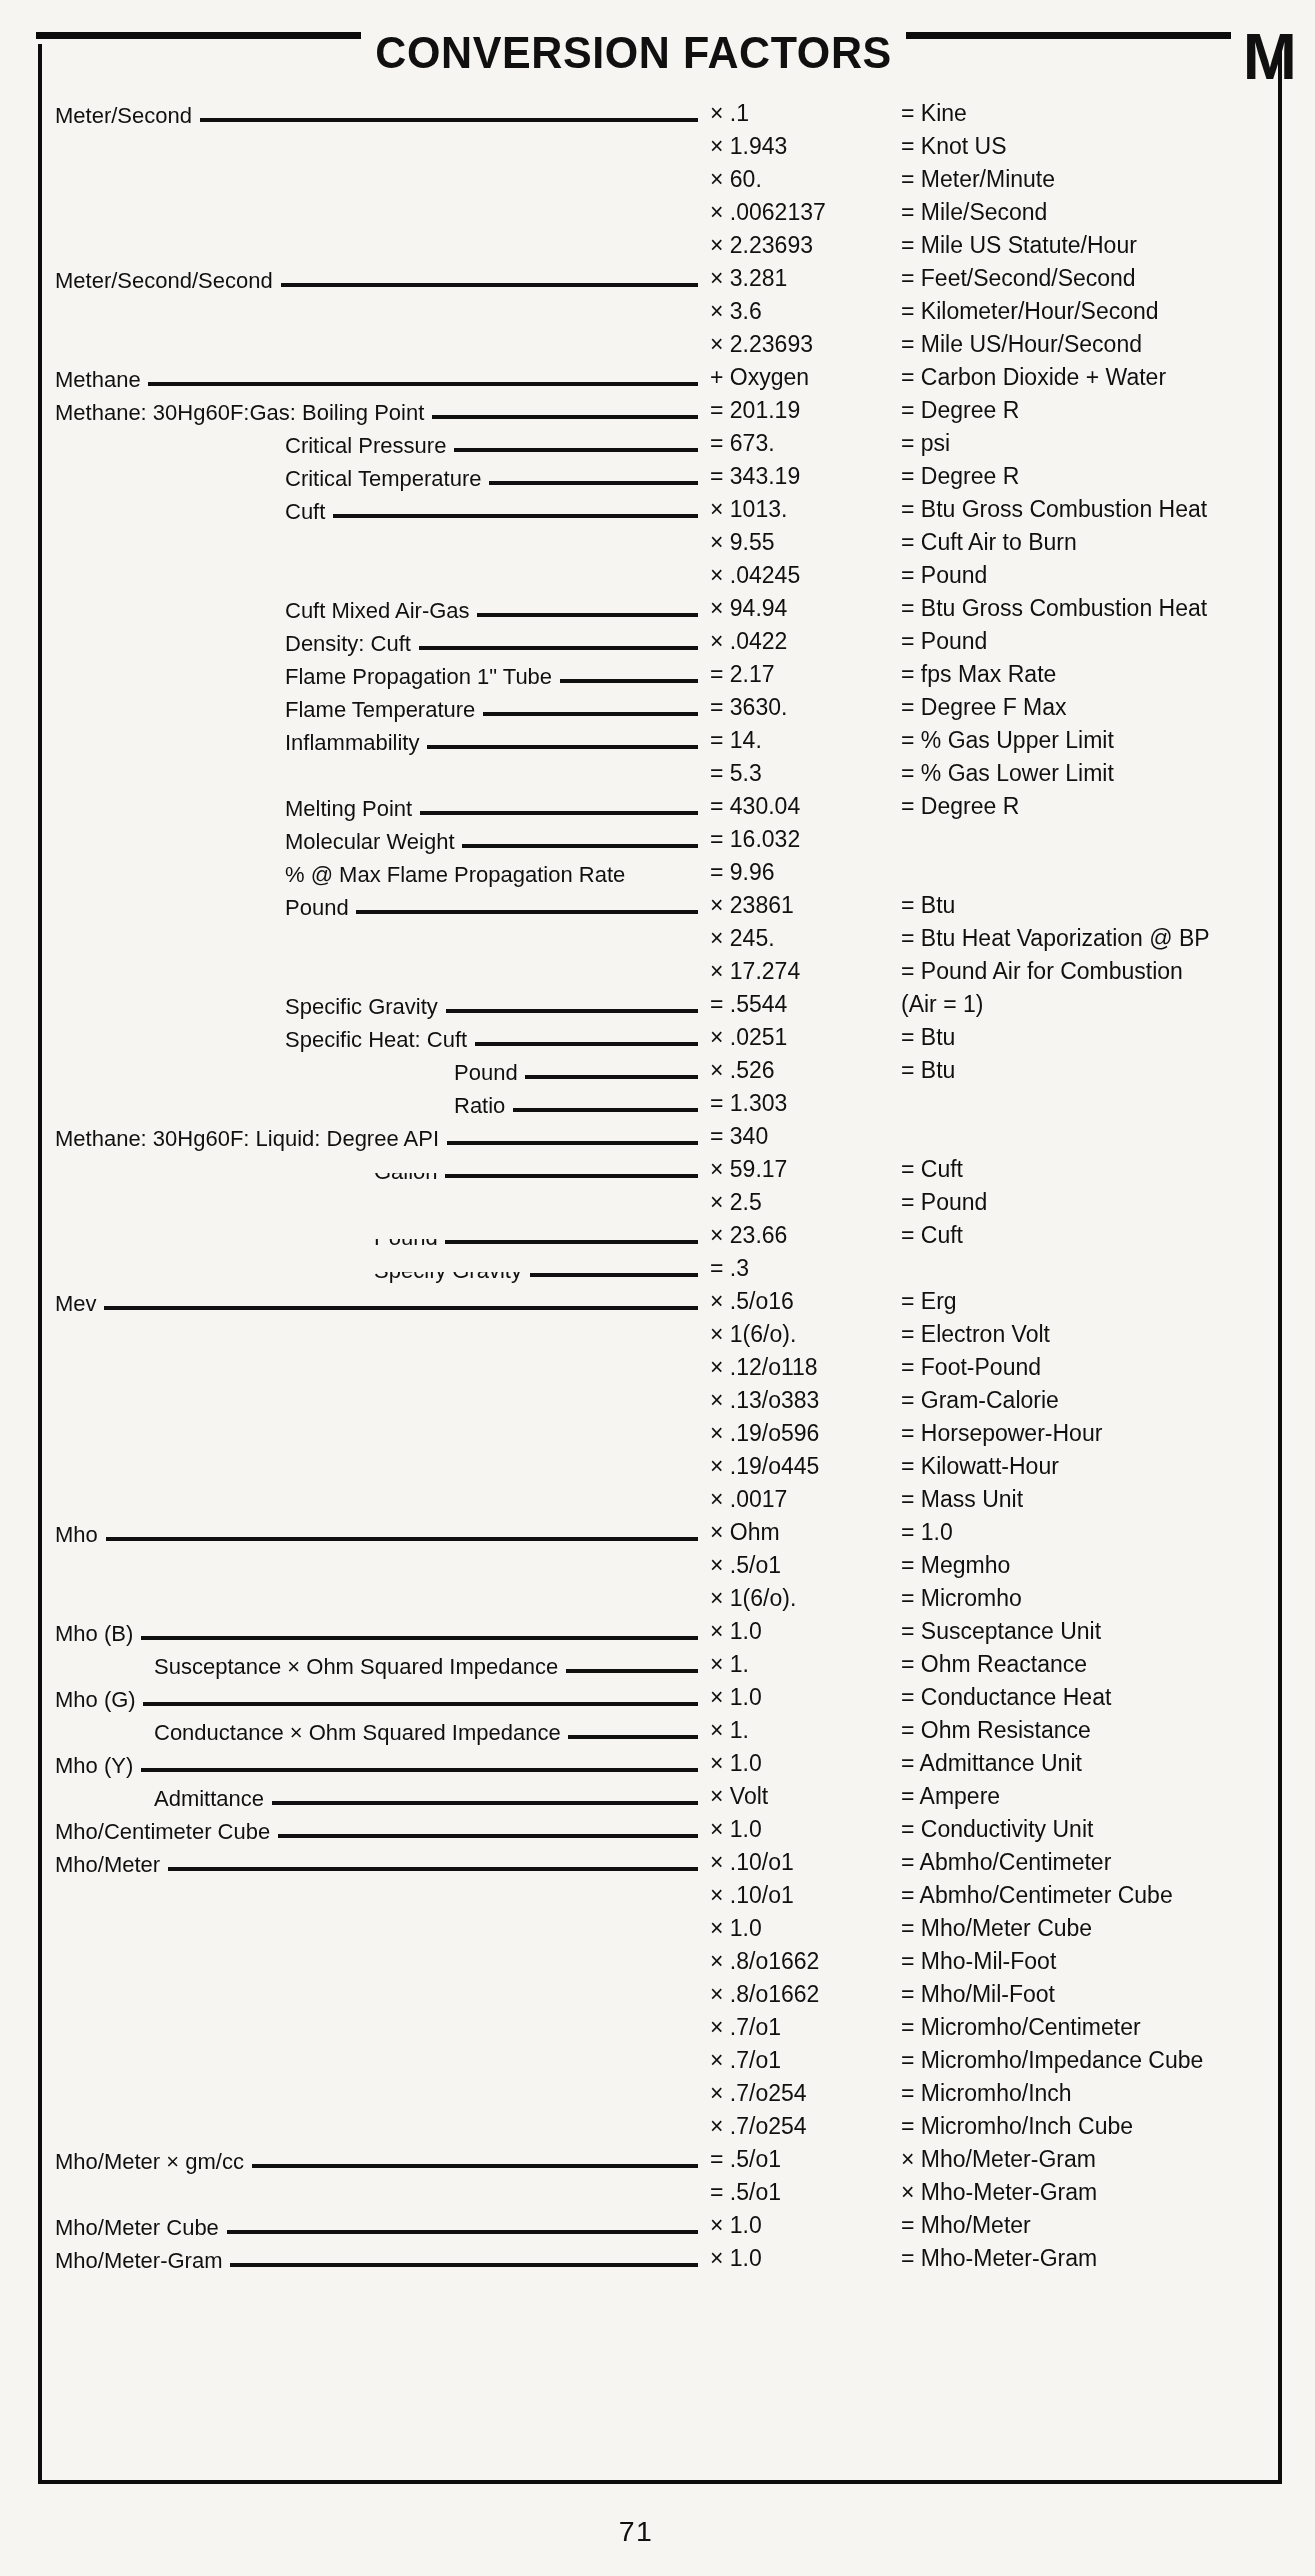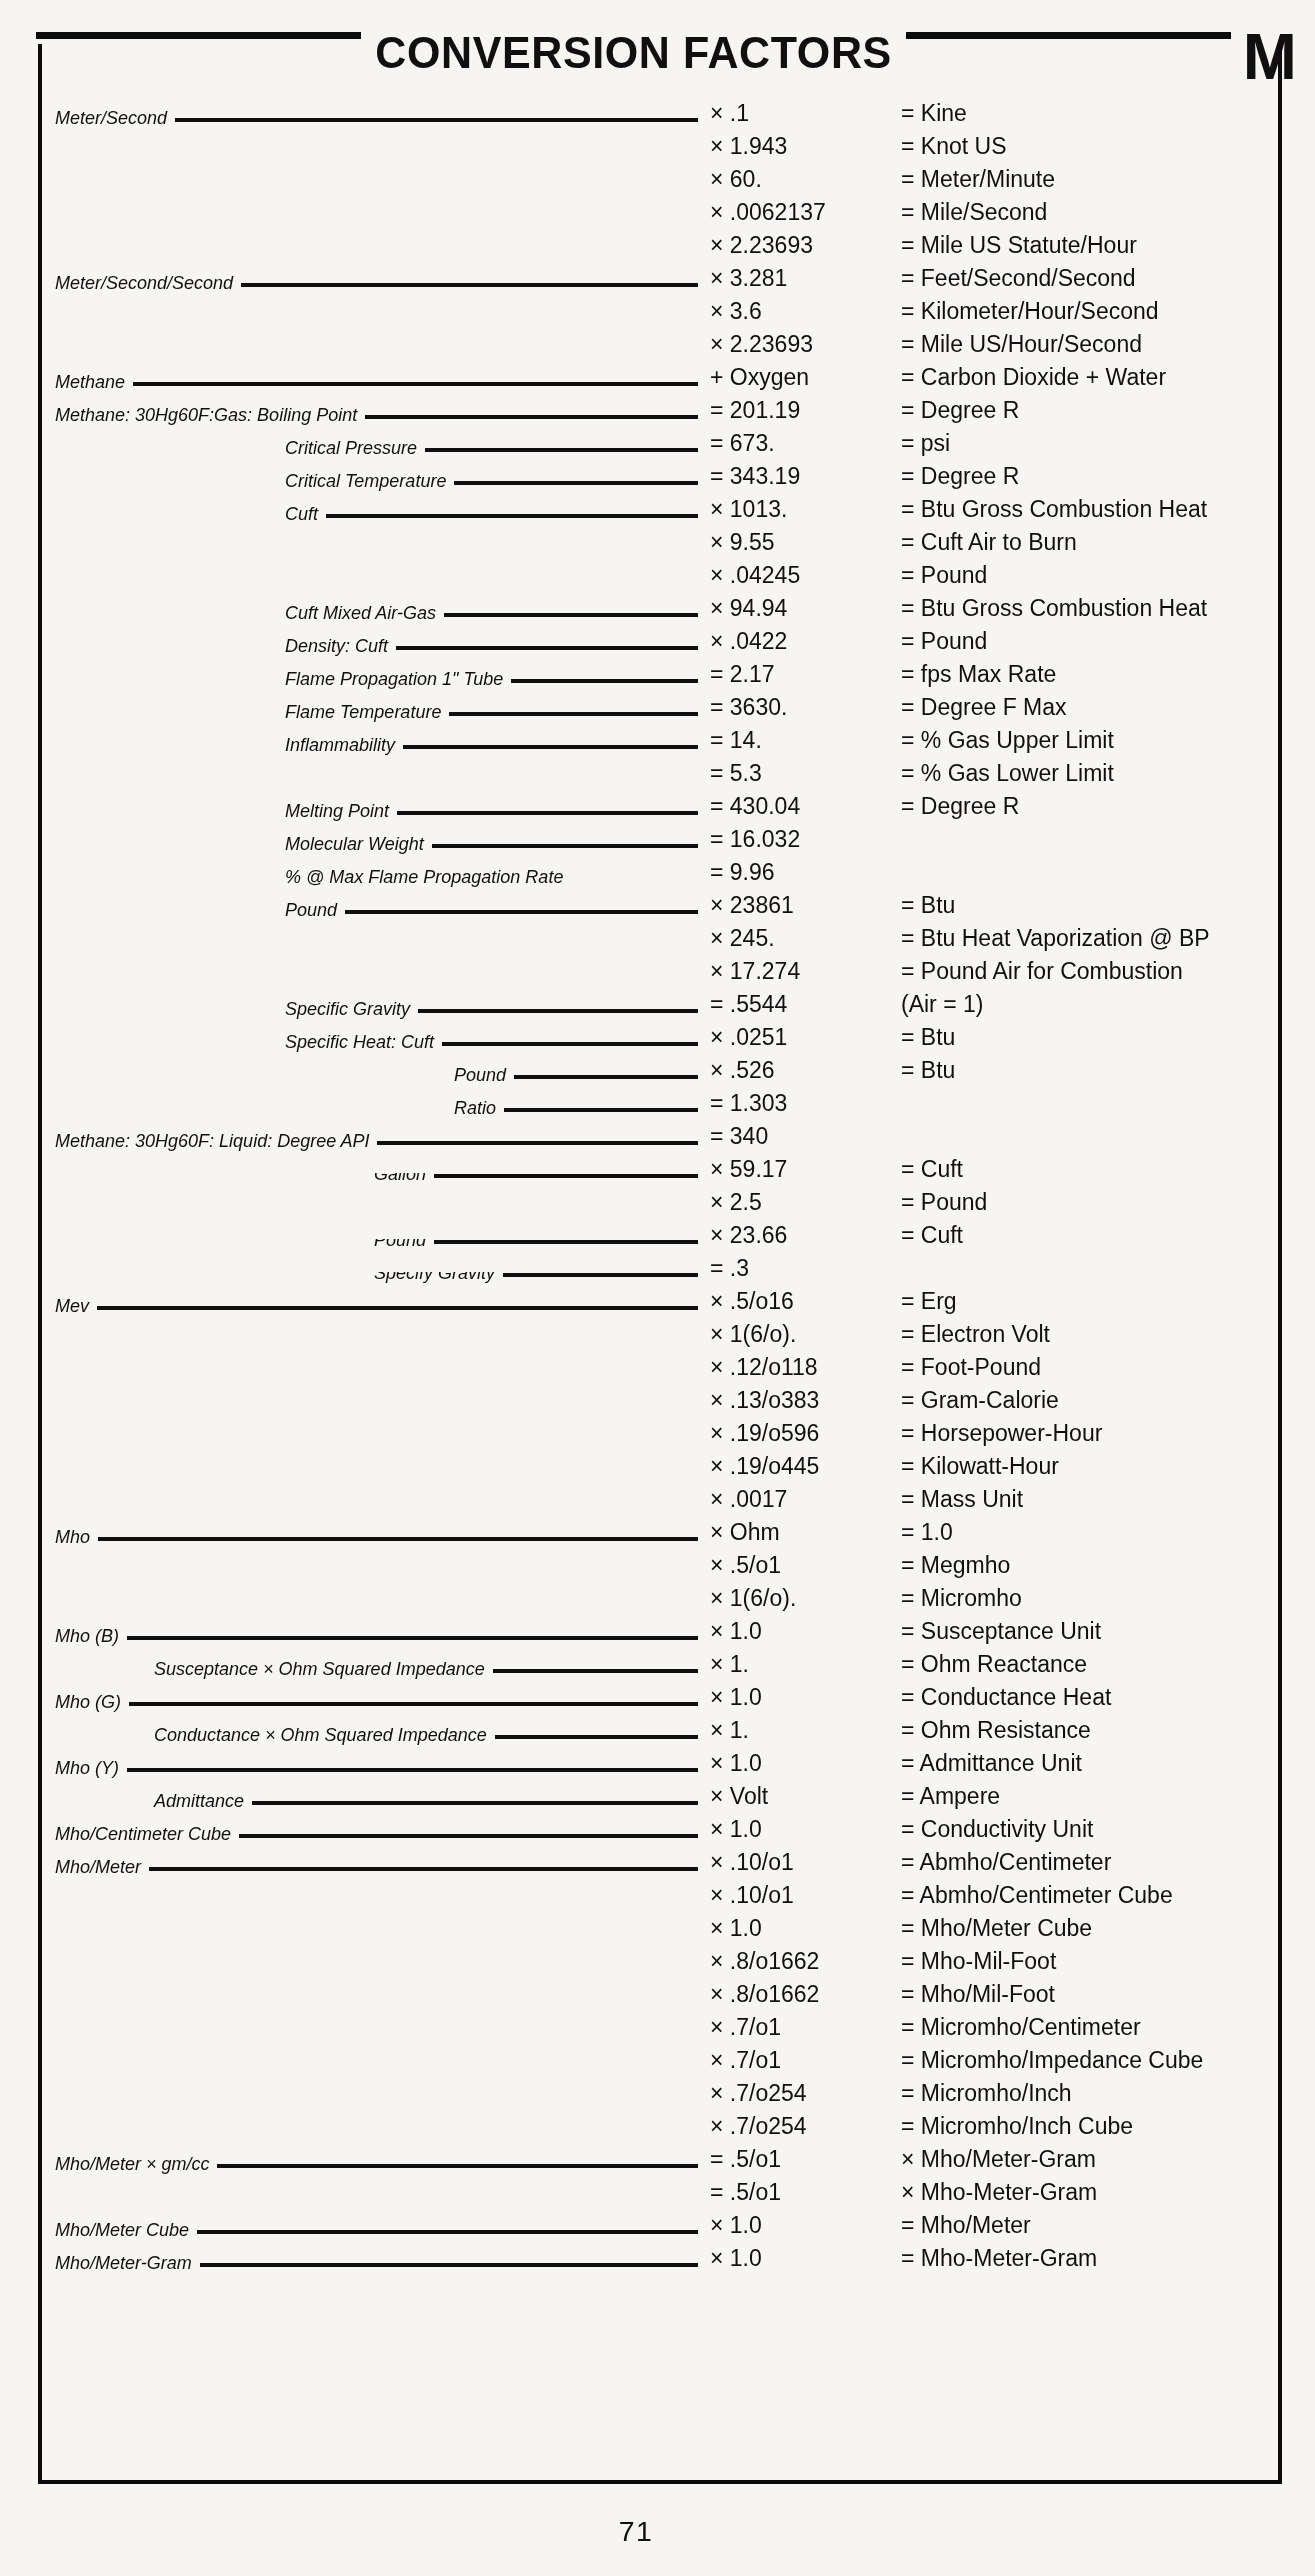--- a/index.html
+++ b/index.html
@@ -43,21 +43,21 @@
     grid-template-columns:655px 191px 1fr;
     align-items:center;
   }
   .cell1{
     align-self:stretch;
     display:flex;align-items:flex-end;
     overflow:hidden;
   }
   .row-label{
     white-space:nowrap;padding-bottom:3.2px;
-    font-size:18px;line-height:1;font-style:italic;
+    font-size:22px;line-height:1;
   }
   .leader{
     flex:1 1 auto;min-width:23px;
     border-bottom:4.5px solid #101010;
     margin:0 11.7px 8.4px 7.8px;
   }
   .op,.result{
     font-size:23px;line-height:1;white-space:nowrap;
   }
   .ind-0{padding-left:0;}

